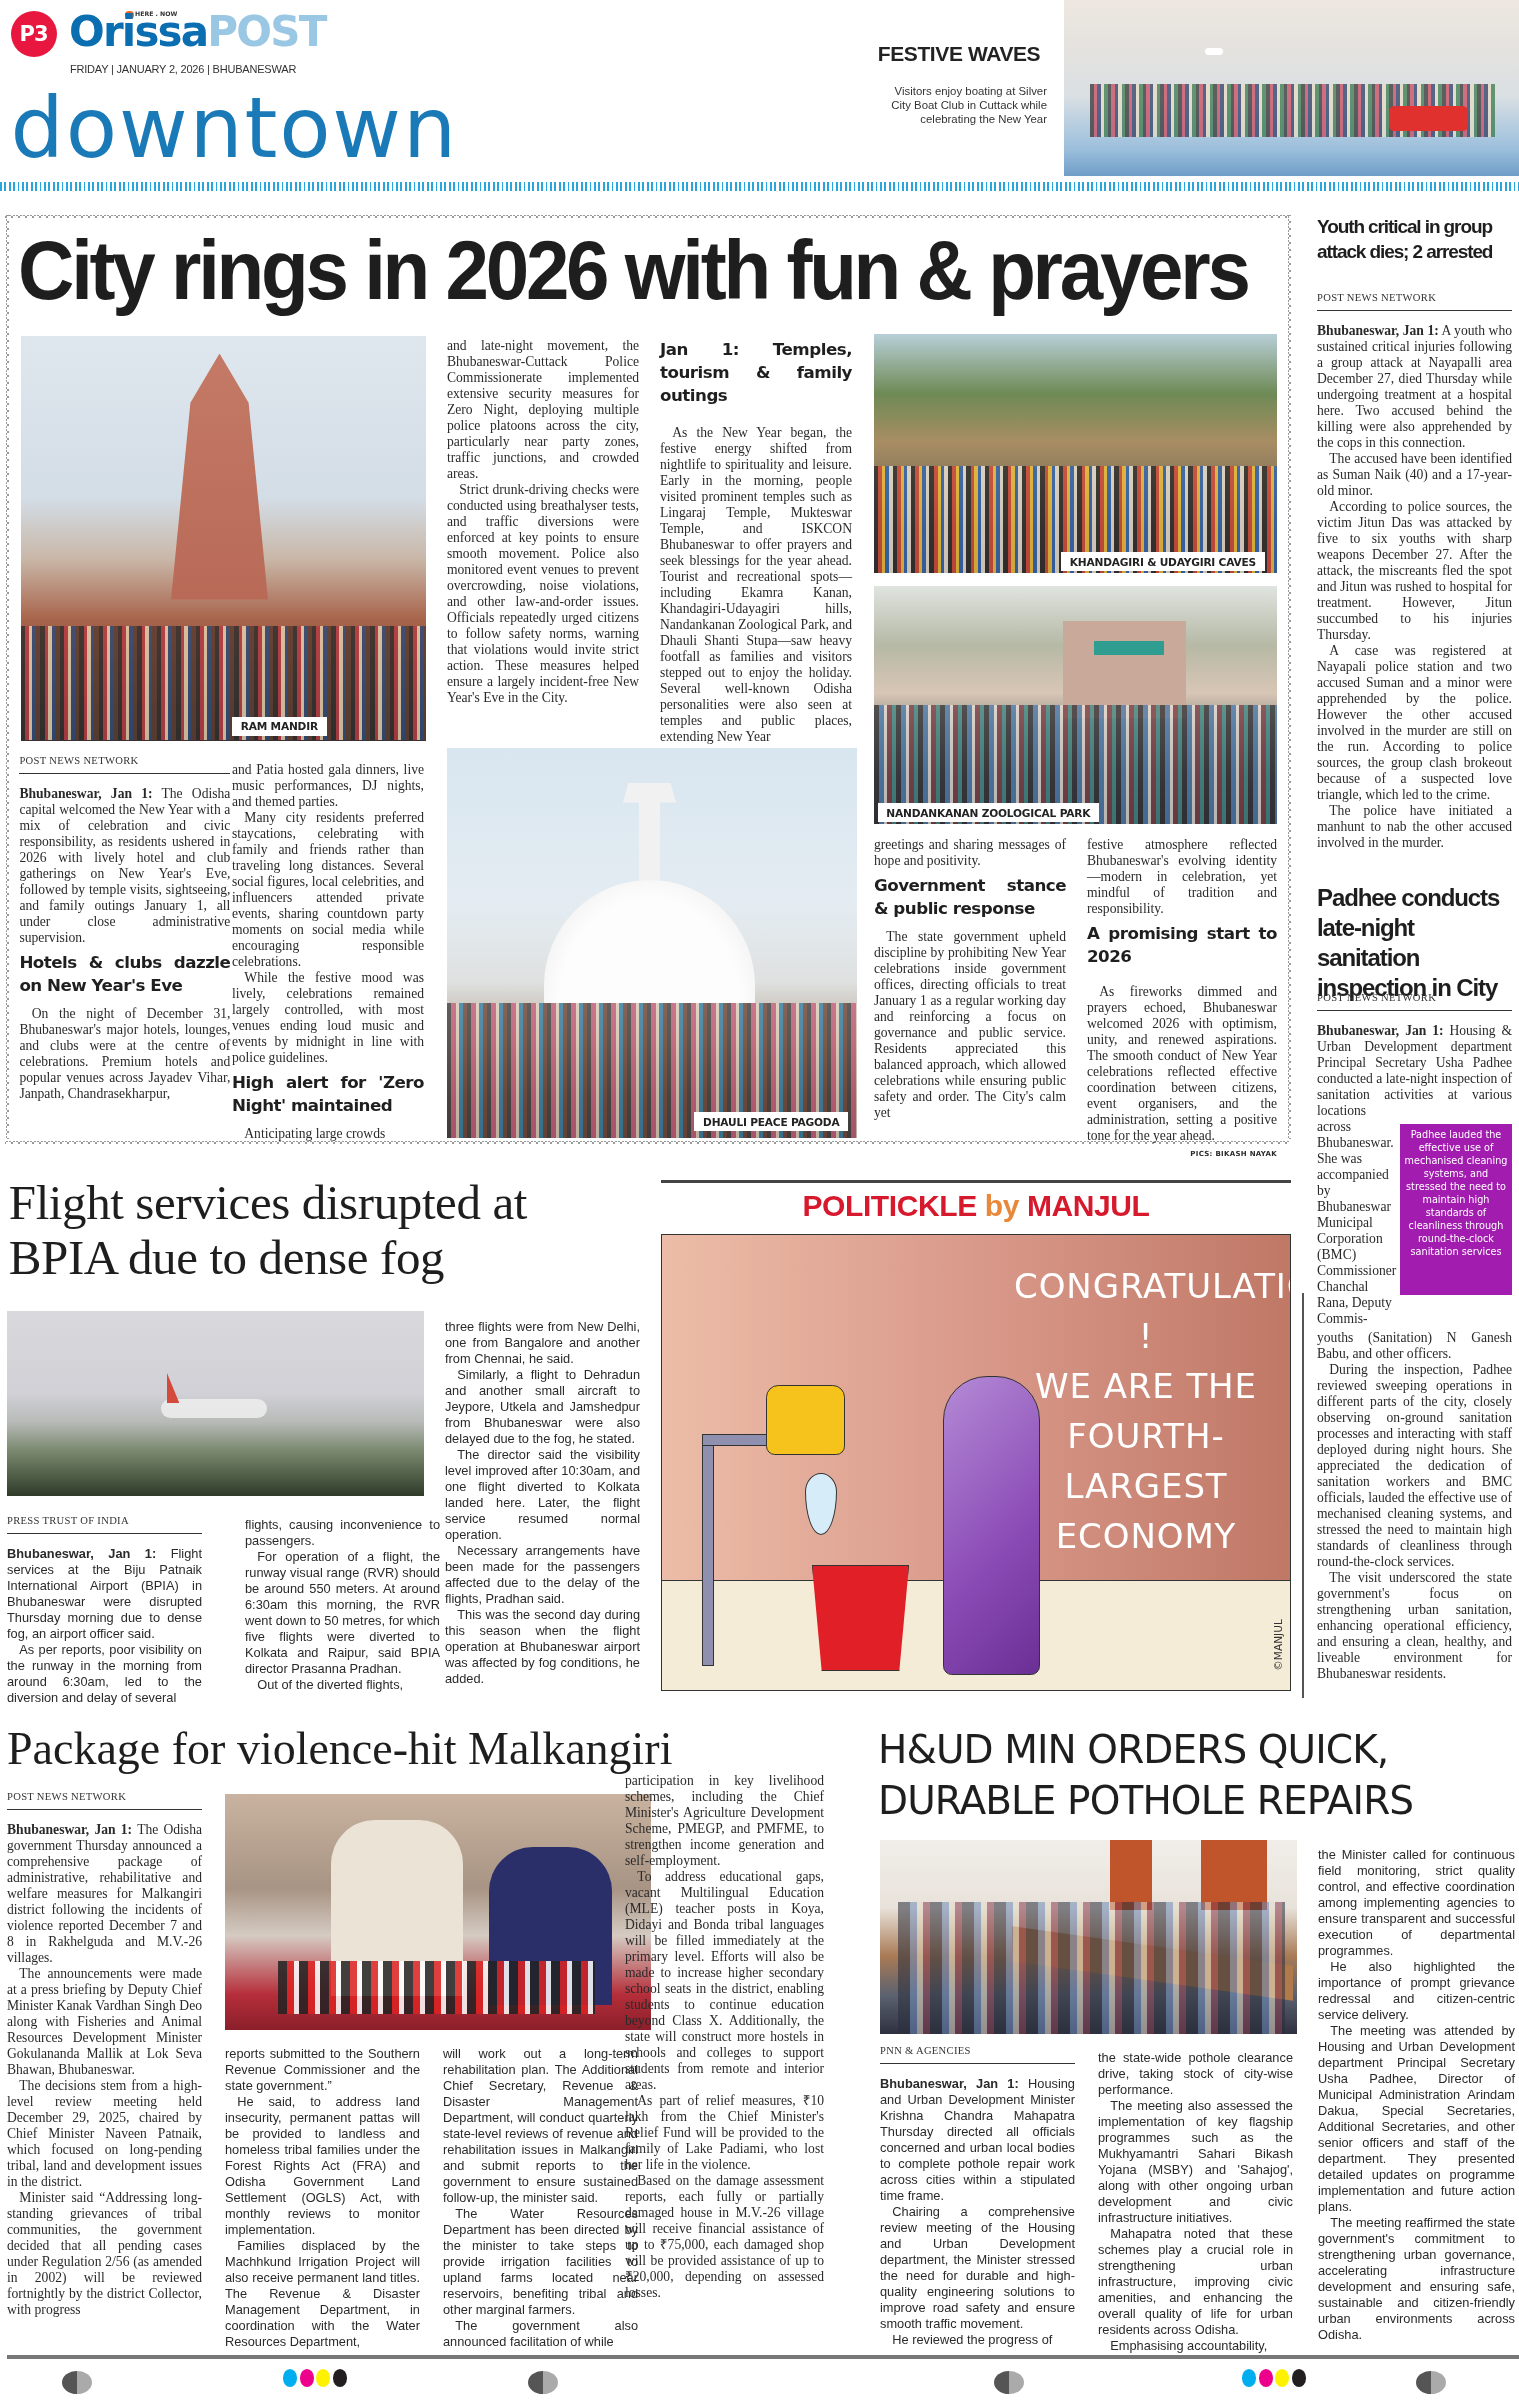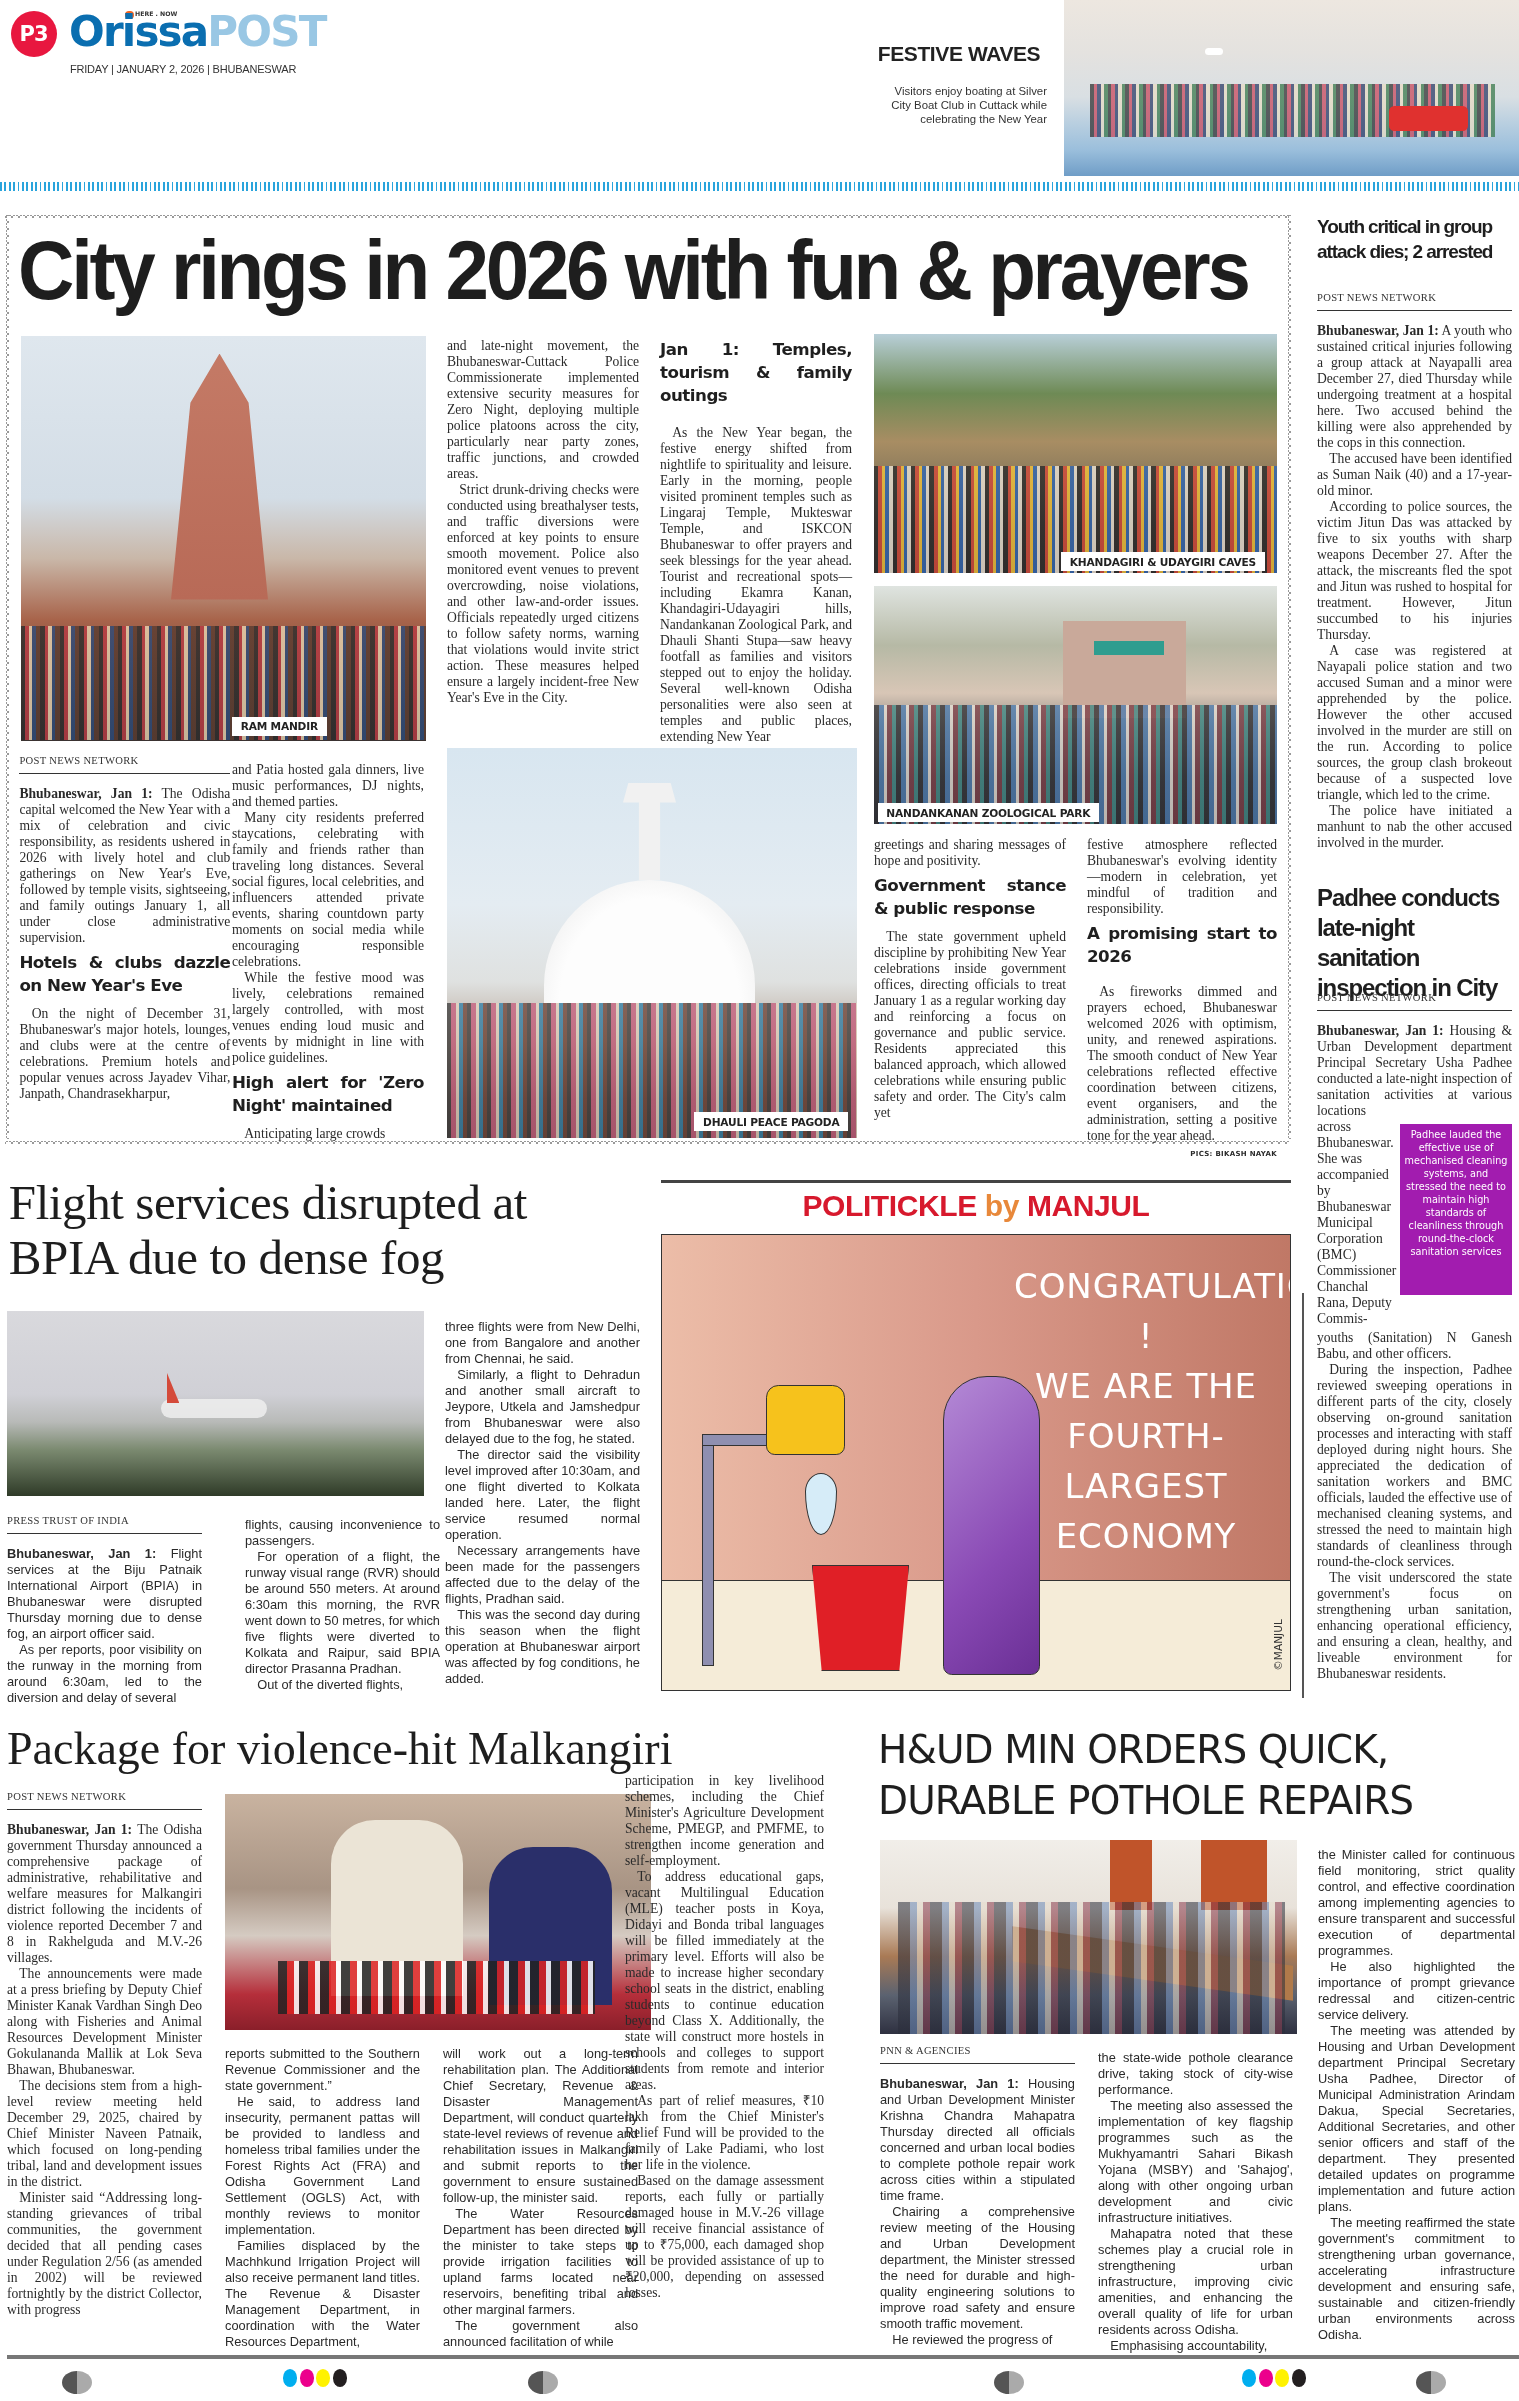--- a/index.html
+++ b/index.html
@@ -29,20 +29,21 @@
 <div class="abs" style="left:0;top:0;width:1056px;height:176px;">
   <div class="abs" style="left:10.6px;top:10.6px;width:46px;height:46px;border-radius:50%;background:#e8173f;color:#fff;font-family:'DejaVu Sans',sans-serif;font-weight:bold;font-size:21px;line-height:46px;text-align:center;letter-spacing:-0.9px;">
     <span>P3</span>
   </div>
   <div class="abs" style="left:125px;top:10.6px;width:8.8px;height:8.8px;border-radius:50%;background:#f26522;"></div>
   <div class="abs" style="left:135px;top:9.7px;font-family:'DejaVu Sans',sans-serif;font-size:6.2px;font-weight:bold;color:#333;">HERE . NOW</div>
   <div class="abs" style="left:69px;top:5.3px;font-family:'DejaVu Sans',sans-serif;font-weight:bold;font-size:42px;letter-spacing:-1.8px;line-height:53px;">
     <span style="color:#0a6eb0;">Orissa</span><span style="color:#99c7e4;">POST</span>
   </div>
   <div class="abs" style="left:70px;top:63px;font-family:'Liberation Sans',sans-serif;font-size:11px;color:#333;letter-spacing:-0.2px;">FRIDAY | JANUARY 2, 2026 | BHUBANESWAR</div>
+  <div class="abs" style="left:10.6px;top:84px;font-family:'DejaVu Sans',sans-serif;font-weight:200;font-size:84px;color:#1a7ab8;line-height:88px;letter-spacing:1.8px;font-weight:normal;-webkit-text-stroke:0;">downtown</div>
 </div>
 
 <div class="abs" style="left:871px;top:42px;width:176px;text-align:center;font-family:'Liberation Sans',sans-serif;font-weight:bold;font-size:21px;letter-spacing:-0.4px;color:#222;">FESTIVE WAVES</div>
 <div class="abs" style="left:880px;top:84px;width:167px;text-align:right;font-family:'Liberation Sans',sans-serif;font-size:11.4px;line-height:14px;color:#333;">Visitors enjoy boating at Silver City Boat Club in Cuttack while celebrating the New Year</div>
 <div class="photo" style="left:1064px;top:0;width:455px;height:176px;background:linear-gradient(180deg,#ede7e0 0%,#e4e2df 30%,#d9dfe3 55%,#b9cfe0 70%,#9bbfdc 85%,#6f9dc7 100%);">
   <div class="abs" style="left:141px;top:48px;width:17.6px;height:7px;background:#fff;border-radius:3.5px;"></div>
   <div class="abs" style="left:26px;top:84px;width:405px;height:53px;background:repeating-linear-gradient(90deg,#333 0 3.5px,#c94a5e 3.5px 7px,#2d3c67 7px 10.6px,#e8dcc4 10.6px 14px,#3b7a4c 14px 17.6px);opacity:0.75;"></div>
   <div class="abs" style="left:325px;top:106px;width:79px;height:24.6px;background:#e0312f;border-radius:5.3px;"></div>
 </div>
 

